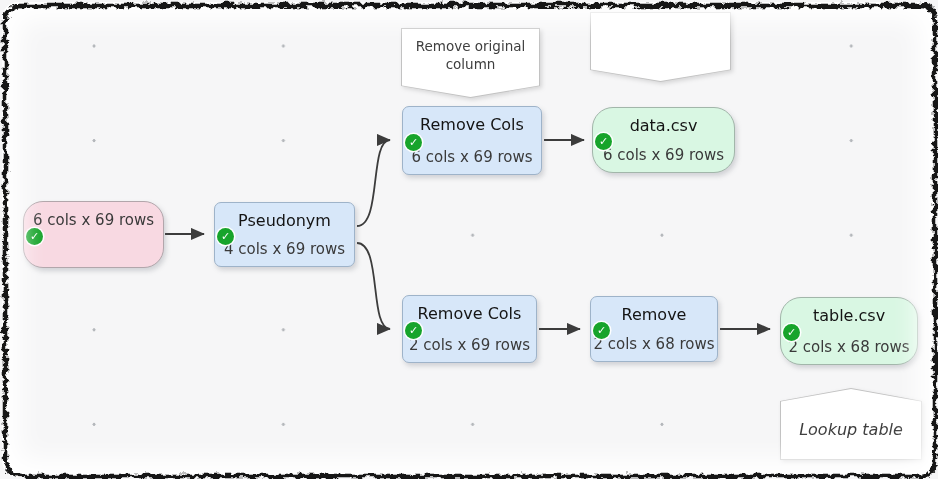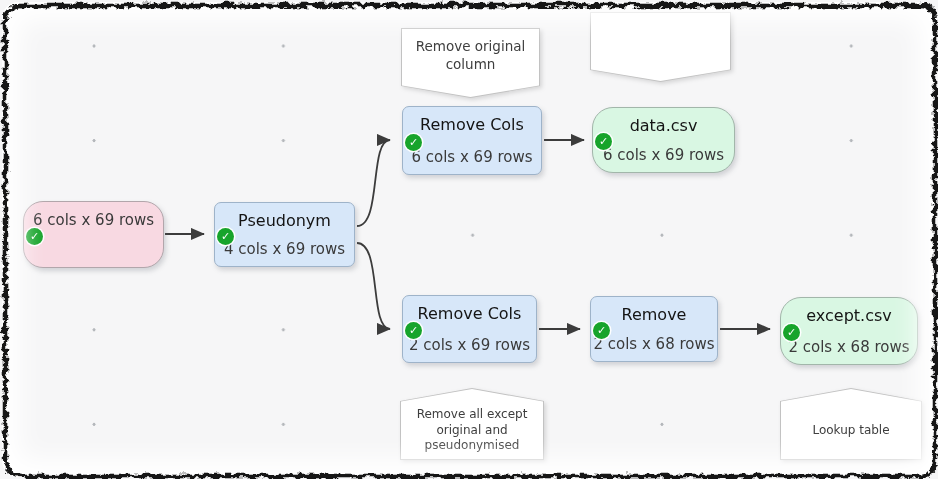--- a/index.html
+++ b/index.html
@@ -30,21 +30,21 @@
   .co-border,.co-fill{position:absolute;}
   .co-border{inset:0;background:#c2c2c2;}
   .co-fill{inset:1px;background:#ffffff;}
   .co-down .co-border,.co-down .co-fill{clip-path:polygon(0 0,100% 0,100% 83%,50% 100%,0 83%);}
   .co-up .co-border,.co-up .co-fill{clip-path:polygon(0 18%,50% 0,100% 18%,100% 100%,0 100%);}
   .co-text{position:absolute;left:4px;right:4px;display:flex;align-items:center;justify-content:center;
     text-align:center;color:#3d3d3d;line-height:1.3;}
   .co-down .co-text{top:0;bottom:14px;font-size:13.5px;}
   .co-up .co-text{top:13px;bottom:0;font-size:12px;}
   .co-md .co-text{font-size:16px;}
-  .co-lg .co-text{font-size:12px;white-space:nowrap;}
+  .co-lg .co-text{font-size:16px;white-space:nowrap;font-style:italic;}
 </style>
 </head>
 <body>
 
 <div class="stage">
   <div class="dots"></div>
 
   <svg class="connections" width="938" height="479" viewBox="0 0 938 479">
     <defs>
       <marker id="arr" markerWidth="9" markerHeight="8" refX="7.5" refY="3.5" orient="auto">
@@ -91,40 +91,35 @@
   </div>
 
   <div class="node node-transform" style="left:590px;top:296px;width:128px;height:66px">
     <span class="check">✓</span>
     <div class="node-title">Remove</div>
     <div class="node-sub">2 cols x 68 rows</div>
   </div>
 
   <div class="node node-output" style="left:780px;top:297px;width:138px;height:68px">
     <span class="check">✓</span>
-    <div class="node-title">except.csv</div>
+    <div class="node-title">table.csv</div>
     <div class="node-sub">2 cols x 68 rows</div>
   </div>
 
   <div class="callout co-down" style="left:401px;top:28px;width:139px;height:70px">
     <div class="co-border"></div>
     <div class="co-fill"></div>
     <div class="co-text">Remove original column</div>
   </div>
 
   <div class="callout co-down" style="left:590px;top:12px;width:141px;height:70px">
     <div class="co-border"></div>
     <div class="co-fill"></div>
   </div>
 
-  <div class="callout co-up" style="left:400px;top:388px;width:144px;height:72px">
-    <div class="co-border"></div>
-    <div class="co-fill"></div>
-    <div class="co-text">Remove all except original and pseudonymised</div>
-  </div>
 
 
   <div class="callout co-up co-lg" style="left:780px;top:388px;width:142px;height:72px">
     <div class="co-border"></div>
     <div class="co-fill"></div>
     <div class="co-text">Lookup table</div>
   </div>
 
   <div class="vignette"></div>
 </div>

